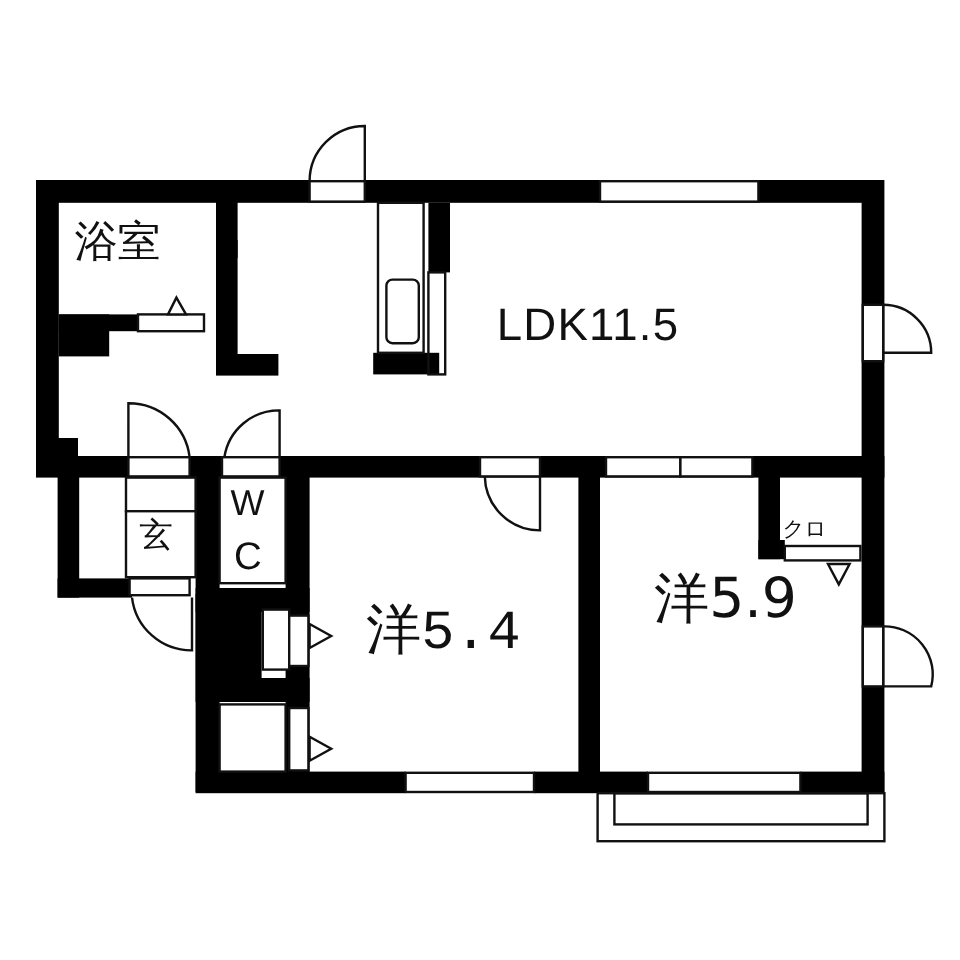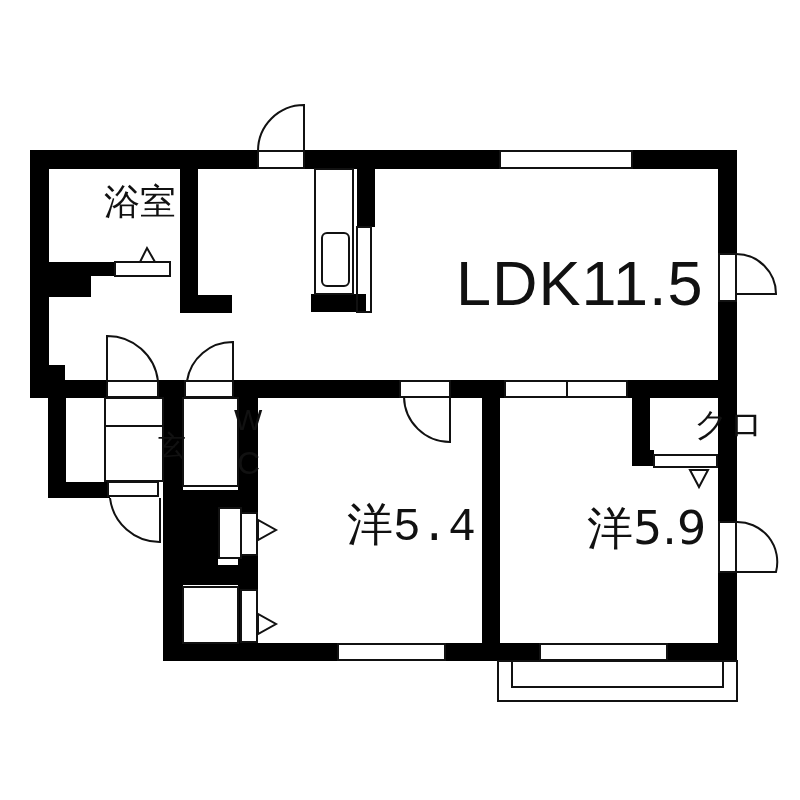--- a/index.html
+++ b/index.html
@@ -1,26 +1,26 @@
 <!DOCTYPE html>
 <html><head>
 <meta charset="utf-8">
 <style>
   html, body { margin:0; padding:0; background:#ffffff; }
   body { width:800px; height:800px; position:relative; overflow:hidden; font-family:"Liberation Sans", "DejaVu Sans", sans-serif; }
   svg { position:absolute; left:0; top:0; }
-  .label { position:absolute; color:#111; white-space:nowrap; line-height:1;margin-left:42px; }
-  .lbl-ldk { left:414px; top:252px; font-size:63px; letter-spacing:1px; }
+  .label { position:absolute; color:#111; white-space:nowrap; line-height:1; }
+  .lbl-ldk { left:414px; top:252px; font-size:38px; letter-spacing:1px; }
   .lbl-bath { left:62px; top:184px; font-size:36px; font-family:"DejaVu Sans", sans-serif; }
   .lbl-genkan { left:116px; top:432px; font-size:28px; font-family:"DejaVu Sans", sans-serif; }
   .lbl-w { left:192px; top:405px; font-size:30px; }
   .lbl-c { left:195px; top:447px; font-size:32px; }
   .lbl-r1 { left:305px; top:505px; font-size:46px; font-family:Liberation Mono, monospace; }
-  .lbl-r2 { left:545px; top:505px; font-size:46px; font-family:"DejaVu Sans", sans-serif; }
-  .lbl-clo { left:652px; top:410px; font-size:34px; font-family:Liberation Mono, monospace; }
+  .lbl-r2 { left:545px; top:475px; font-size:46px; font-family:"DejaVu Sans", sans-serif; }
+  .lbl-clo { left:652px; top:432px; font-size:18px; font-family:Liberation Serif, serif; }
 </style>
 </head>
 <body>
 
 <svg width="800" height="800" viewBox="0 0 800 800">
   <g fill="#000">
 
     <rect x="30" y="150" width="698" height="19"></rect>
 
     <rect x="718" y="150" width="19" height="510"></rect>

